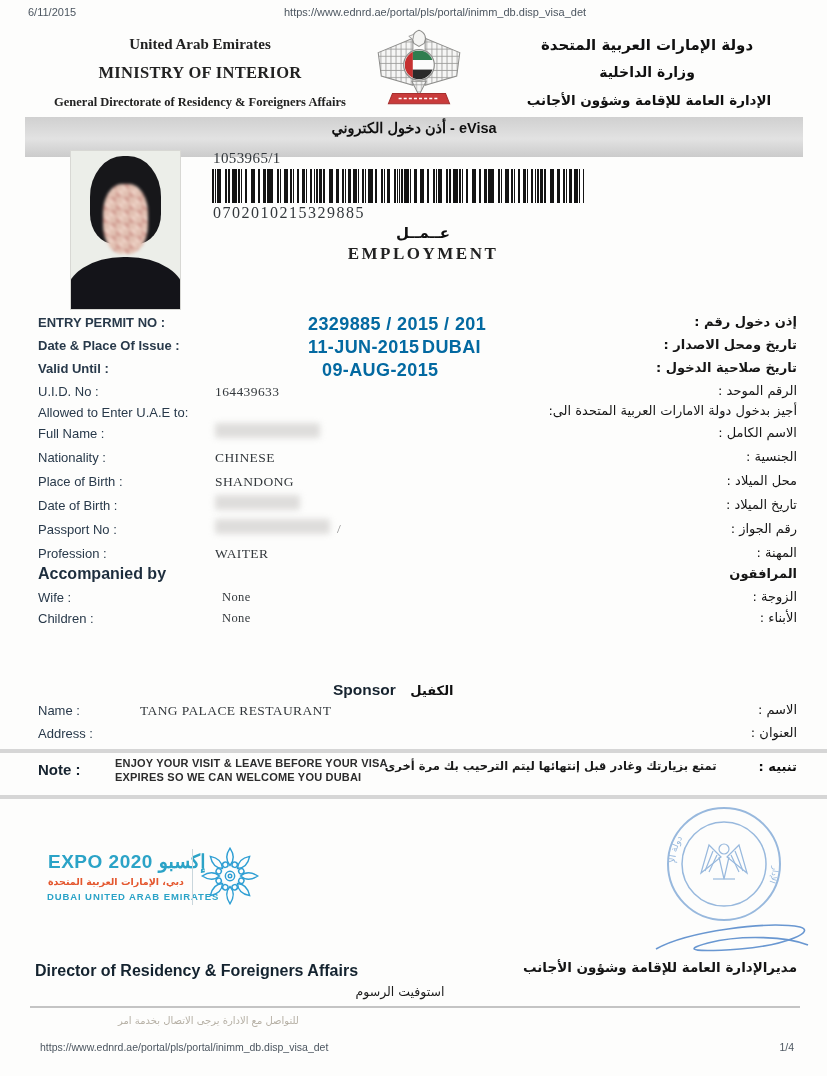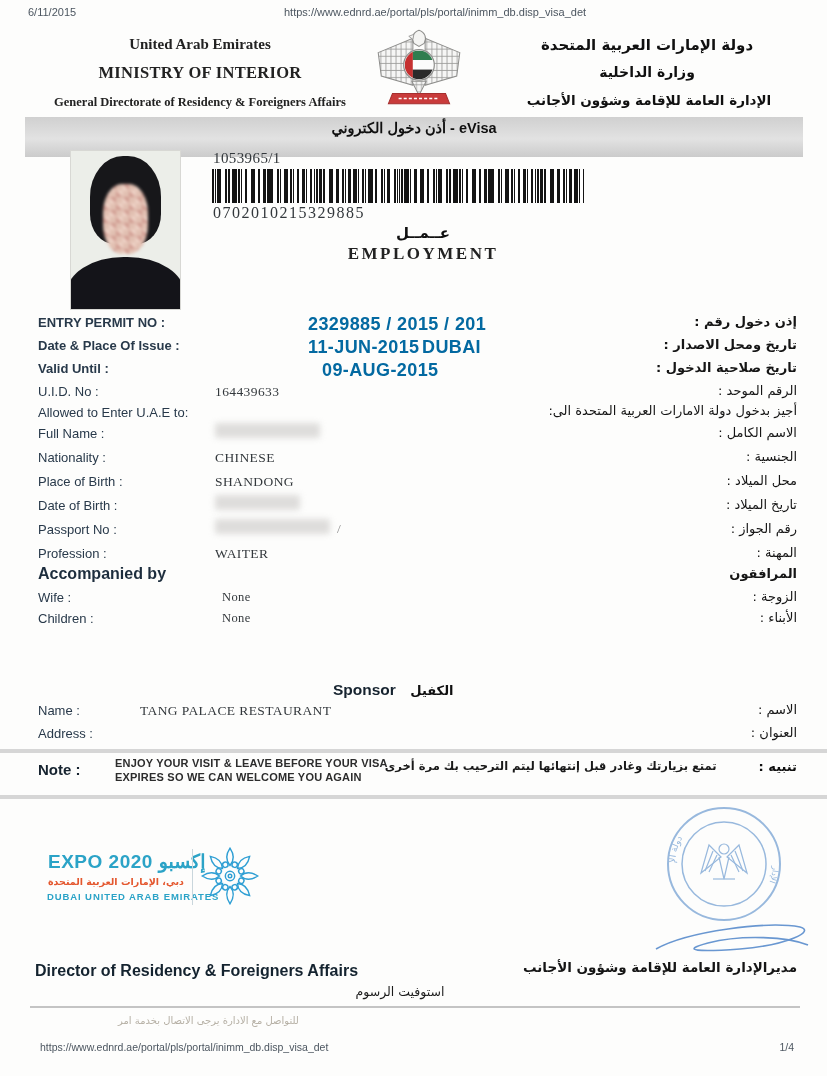--- a/index.html
+++ b/index.html
@@ -175,21 +175,21 @@
   <div class="abs valserif" style="left:140px;top:703px;">TANG PALACE RESTAURANT</div>
   <div class="abs ar arlbl" style="right:30px;top:702px;">الاسم :</div>
 
   <div class="abs lbl" style="left:38px;top:726px;">Address :</div>
   <div class="abs ar arlbl" style="right:30px;top:725px;">العنوان :</div>
 
   <div class="abs strip" style="left:0;right:0;top:749px;"></div>
   <div class="abs strip" style="left:0;right:0;top:795px;"></div>
   <div class="abs lbl b" style="left:38px;top:761px;font-size:15px;color:#16232f;">Note :</div>
   <div class="abs note-en" style="left:115px;top:757px;">ENJOY YOUR VISIT &amp; LEAVE BEFORE YOUR VISA</div>
-  <div class="abs note-en" style="left:115px;top:771px;">EXPIRES SO WE CAN WELCOME YOU AGAIN</div>
+  <div class="abs note-en" style="left:115px;top:771px;">EXPIRES SO WE CAN WELCOME YOU DUBAI</div>
   <div class="abs" style="right:30px;top:759px;display:flex;flex-direction:row-reverse;gap:42px;">
     <span class="ar b" style="font-size:13px;color:#101010;">تنبيه :</span>
     <span class="ar b" style="font-size:11.5px;color:#1a1a1a;">تمتع بزيارتك وغادر قبل إنتهائها ليتم الترحيب بك مرة أخرى</span>
   </div>
 
   <div class="abs expo-title ltr" style="left:48px;top:850px;color:#2ba3c7;">EXPO 2020 إكسبو</div>
   <div class="abs ar expo-sub-ar" style="left:48px;top:876px;width:138px;text-align:left;color:#e4572e;direction:rtl;">دبي، الإمارات العربية المتحدة</div>
   <div class="abs expo-sub-en" style="left:47px;top:891px;color:#2ba3c7;">DUBAI UNITED ARAB EMIRATES</div>
   <div class="abs" style="left:192px;top:849px;width:1px;height:56px;background:#c9d6dc;"></div>
   <div class="abs" style="left:200px;top:846px;">

